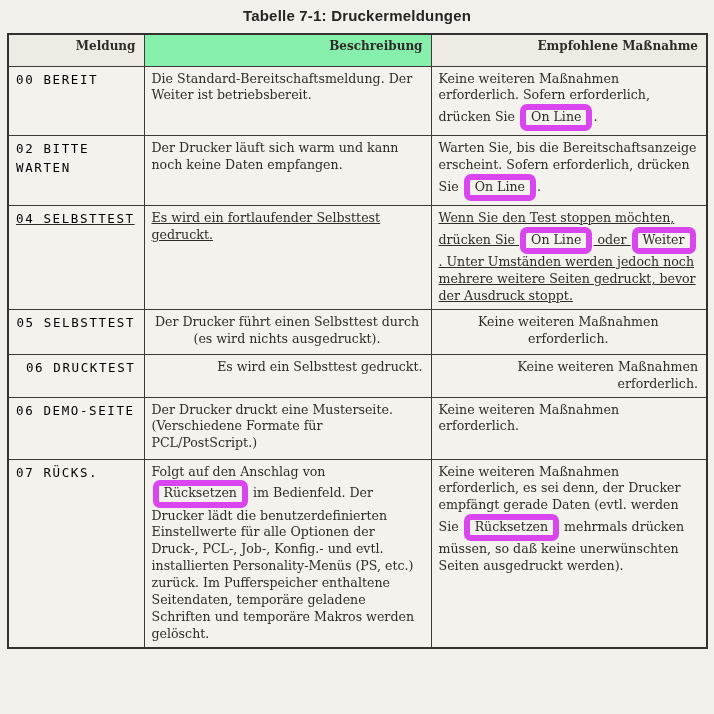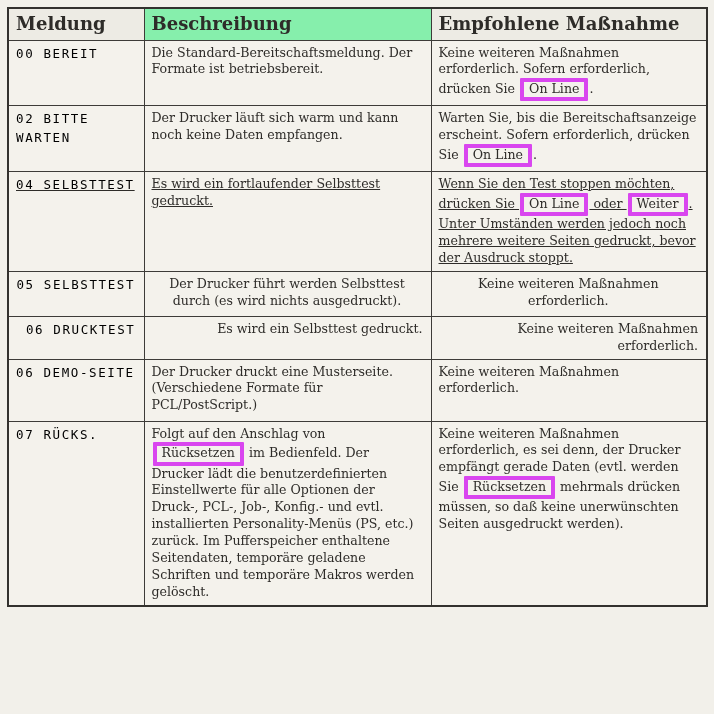--- a/index.html
+++ b/index.html
@@ -32,22 +32,22 @@
   table.msgs col.c3 { width: 276px; }
   table.msgs th, table.msgs td {
     border: 1px solid #3d3b38;
     vertical-align: top;
     padding: 4px 8px 4px 7px;
   }
   table.msgs { border: 2px solid #33312e; }
   thead th {
     font-family: "DejaVu Serif", serif;
     font-weight: bold;
-    font-size: 18px;
-    text-align: left;
+    font-size: 12px;
+    text-align: right;
     padding-top: 6px; padding-bottom: 6px;
     background: #ecEAe4;
     background: #ecead f;
   }
   thead th { background: #edebe4; }
   thead th.shaded { background: #86efac; }
   td.meldung {
     font-family: "DejaVu Sans Mono", monospace;
     font-size: 12.5px;
     letter-spacing: 1.6px;
@@ -56,76 +56,77 @@
     padding-top: 6px;
     line-height: 1.5;
   }
   td.desc, td.action {
     font-size: 12.6px;
     line-height: 1.34;
     padding-top: 5px;
   }
   .keycap {
     display: inline-block;
-    border: 4px solid #d946ef;
-    border-radius: 1px;
+    border: 6px solid #d946ef;
+    border-radius: 7px;
     padding: 0 5px 1px 5px;
     margin: 0 1px;
     line-height: 1.12;
     white-space: nowrap;
   }
   tr.hH  { height: 32px; }
   tr.h1  { height: 55px; }
   tr.h2  { height: 63px; }
   tr.h3  { height: 95px; text-decoration: underline; }
   tr.h4  { height: 45px; text-align: center; }
   tr.h5  { height: 30px; text-align: right; }
   tr.h6  { height: 63px; }
   tr.h7  { height: 62px; }
   tr.h8  { height: 64px; }
   tr.h9  { height: 159px; }
 </style>
 </head>
 <body>
 
 <div class="page">
+  <div class="title">Tabelle 7-1: Druckermeldungen</div>
 
   <table class="msgs">
     <colgroup>
         <col class="c1">
         <col class="c2">
         <col class="c3">
       </colgroup>
     <thead>
       <tr class="hH">
         <th>Meldung</th>
         <th class="shaded">Beschreibung</th>
         <th>Empfohlene Maßnahme</th>
       </tr>
     </thead>
     <tbody>
       <tr class="h1">
         <td class="meldung">00 BEREIT</td>
-        <td class="desc">Die Standard-Bereitschaftsmeldung. Der Formate ist betriebsbereit.</td>
+        <td class="desc">Die Standard-Bereitschaftsmeldung. Der Weiter ist betriebsbereit.</td>
         <td class="action">Keine weiteren Maßnahmen erforderlich. Sofern erforderlich, drücken Sie <span class="keycap">On Line</span>.</td>
       </tr>
       <tr class="h2">
         <td class="meldung">02 BITTE
 WARTEN</td>
         <td class="desc">Der Drucker läuft sich warm und kann noch keine Daten empfangen.</td>
         <td class="action">Warten Sie, bis die Bereitschaftsanzeige erscheint. Sofern erforderlich, drücken Sie <span class="keycap">On Line</span>.</td>
       </tr>
       <tr class="h3">
         <td class="meldung">04 SELBSTTEST</td>
         <td class="desc">Es wird ein fortlaufender Selbsttest gedruckt.</td>
         <td class="action">Wenn Sie den Test stoppen möchten, drücken Sie <span class="keycap">On Line</span> oder <span class="keycap">Weiter</span>. Unter Umständen werden jedoch noch mehrere weitere Seiten gedruckt, bevor der Ausdruck stoppt.</td>
       </tr>
       <tr class="h4">
         <td class="meldung">05 SELBSTTEST</td>
-        <td class="desc">Der Drucker führt werden Selbsttest durch (es wird nichts ausgedruckt).</td>
+        <td class="desc">Der Drucker führt einen Selbsttest durch (es wird nichts ausgedruckt).</td>
         <td class="action">Keine weiteren Maßnahmen erforderlich.</td>
       </tr>
       <tr class="h5">
         <td class="meldung">06 DRUCKTEST</td>
         <td class="desc">Es wird ein Selbsttest gedruckt.</td>
         <td class="action">Keine weiteren Maßnahmen erforderlich.</td>
       </tr>
       <tr class="h7">
         <td class="meldung">06 DEMO-SEITE</td>
         <td class="desc">Der Drucker druckt eine Musterseite. (Verschiedene Formate für PCL/PostScript.)</td>

